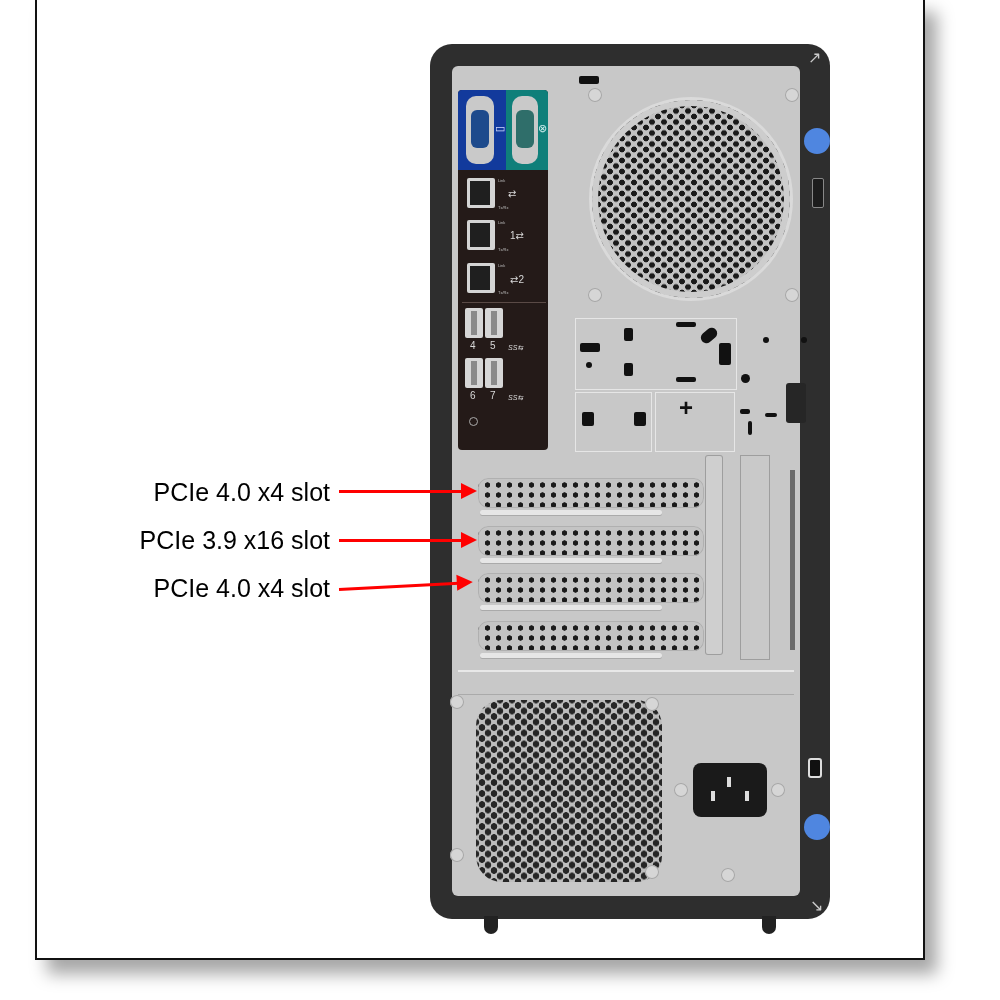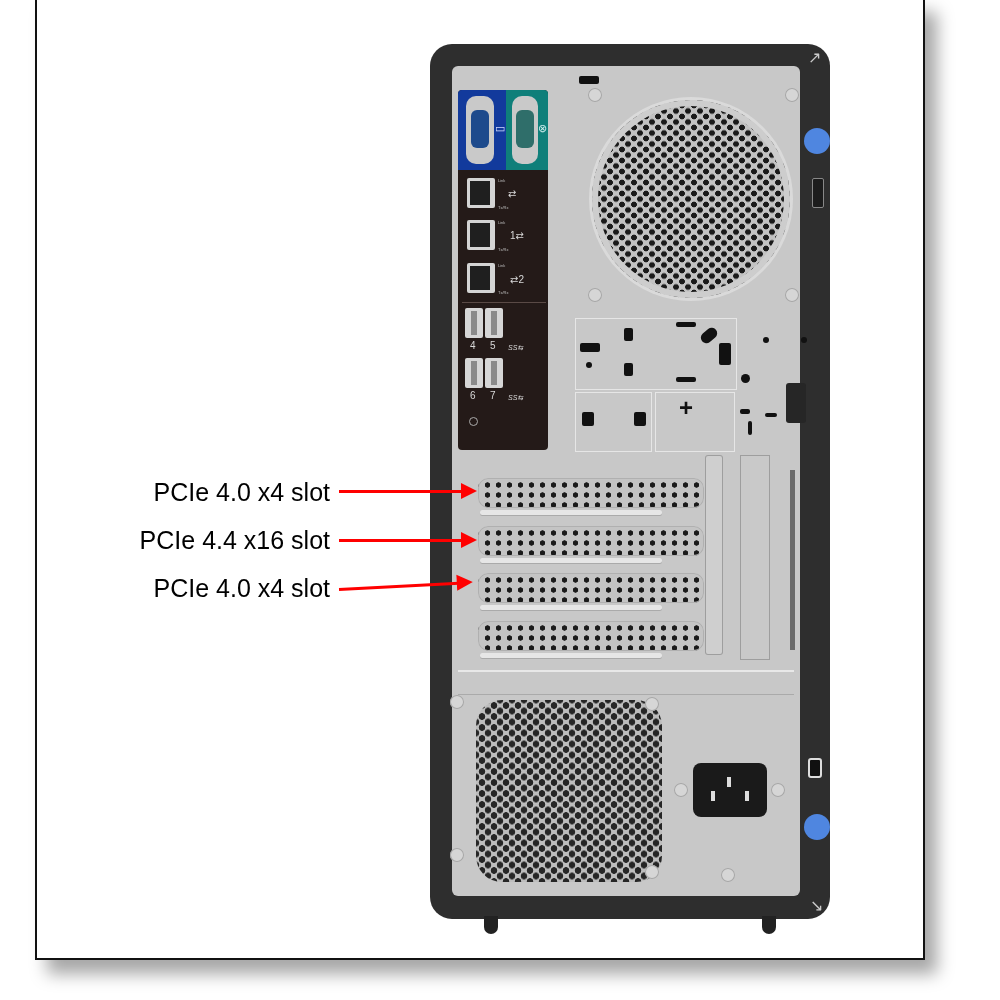--- a/index.html
+++ b/index.html
@@ -161,17 +161,17 @@
   <span style="left:18px;top:28px;"></span>
   <span style="left:52px;top:28px;"></span>
 </div>
 
 <div class="foot" style="left:484px;top:916px;"></div>
 <div class="foot" style="left:762px;top:916px;"></div>
 
 <div class="label" style="left:30px;top:478px;">PCIe 4.0 x4 slot</div>
 <div class="arrow" style="left:339px;top:490px;width:124px;"></div>
 
-<div class="label" style="left:30px;top:526px;">PCIe 4.4 x16 slot</div>
+<div class="label" style="left:30px;top:526px;">PCIe 3.9 x16 slot</div>
 <div class="arrow" style="left:339px;top:539px;width:124px;"></div>
 
 <div class="label" style="left:30px;top:574px;">PCIe 4.0 x4 slot</div>
 <div class="arrow" style="left:339px;top:588px;width:120px;transform:rotate(-3deg);transform-origin:left center;"></div>
 
 </body></html>

